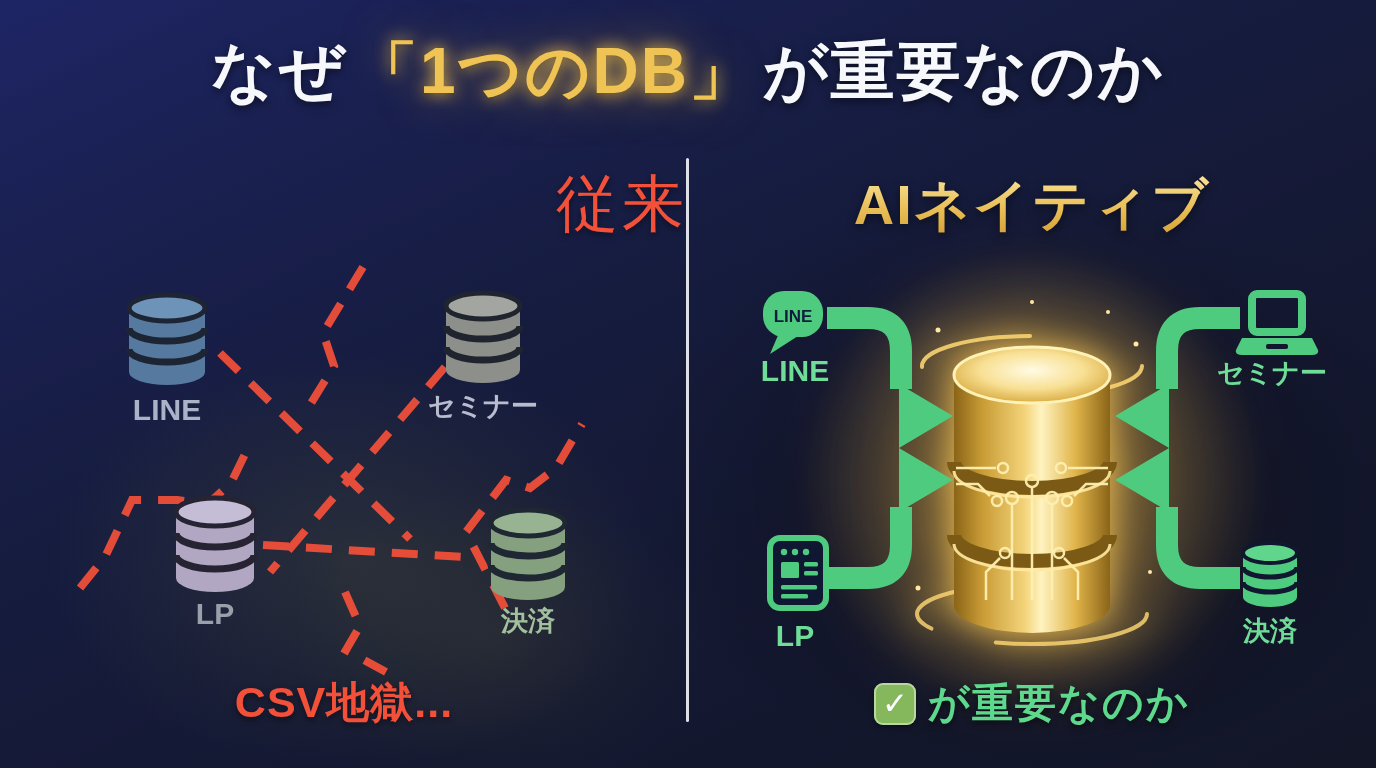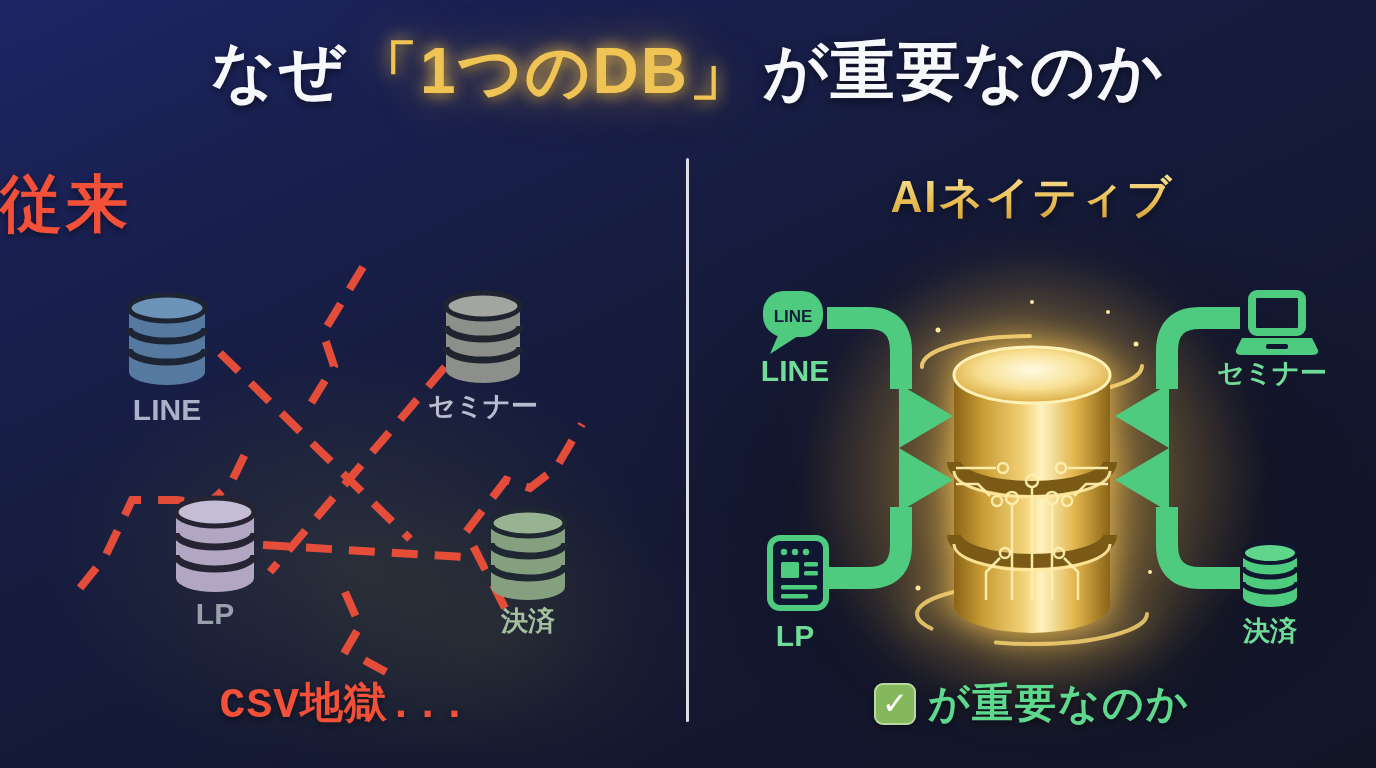--- a/index.html
+++ b/index.html
@@ -20,37 +20,36 @@
   }
   .title .gold{
     color:#f0c355;margin:0 8px;
     text-shadow:0 0 16px rgba(255,205,85,.95),0 0 48px rgba(255,190,60,.55),0 2px 6px rgba(0,0,0,.4);
   }
   .divider{
     position:absolute;left:686px;top:158px;width:3px;height:564px;
     background:#e9eaf0;border-radius:2px;opacity:.95;
   }
   .heading-left{
-    position:absolute;left:0;top:162px;width:688px;text-align:left;
-    font-size:62px;font-weight:700;color:#f3503a;letter-spacing:4px;
+    position:absolute;left:0;top:162px;width:688px;text-align:right;
+    font-size:62px;font-weight:400;color:#f3503a;letter-spacing:4px;
     text-shadow:0 3px 6px rgba(0,0,0,.45);
   }
   .heading-right{
     position:absolute;left:688px;top:168px;width:688px;text-align:center;
-    font-size:44px;font-weight:900;letter-spacing:2px;
+    font-size:56px;font-weight:900;letter-spacing:2px;
     color:#e7b64e;
     background:linear-gradient(180deg,#f8e296 10%,#e9bd55 55%,#cf9a30 100%);
     -webkit-background-clip:text;background-clip:text;-webkit-text-fill-color:transparent;
     filter:drop-shadow(0 3px 5px rgba(0,0,0,.5));
   }
   .caption-left{
     position:absolute;left:0;top:674px;width:688px;text-align:center;
     font-size:43px;font-weight:900;color:#f3503a;letter-spacing:1px;
     text-shadow:0 3px 6px rgba(0,0,0,.45);
-    font-family:Liberation Mono, monospace;
   }
   .caption-right{
     position:absolute;left:688px;top:676px;width:688px;
     display:flex;align-items:center;justify-content:center;gap:12px;
   }
   .caption-right .check{
     width:42px;height:42px;border-radius:9px;background:#85b85c;
     box-shadow:inset 0 0 0 2px rgba(230,240,220,.55),0 2px 5px rgba(0,0,0,.4);
     display:flex;align-items:center;justify-content:center;
     color:#ffffff;font-size:31px;font-weight:900;line-height:1;

